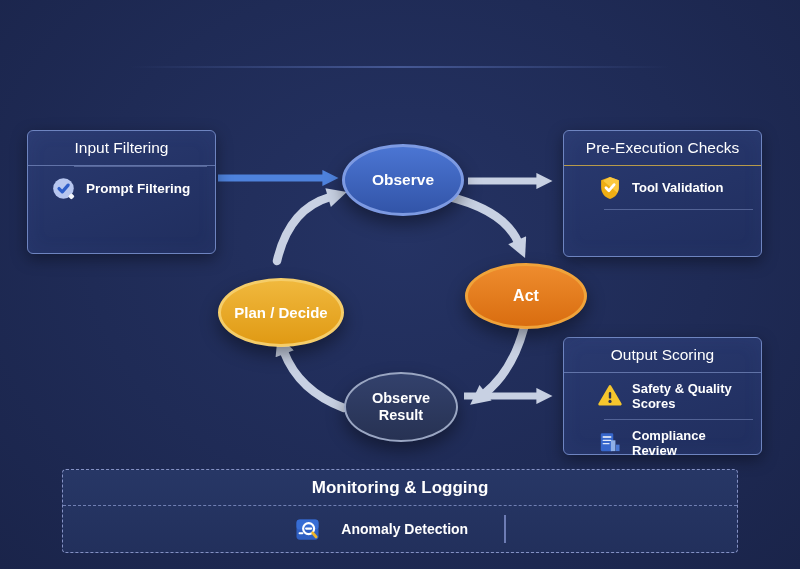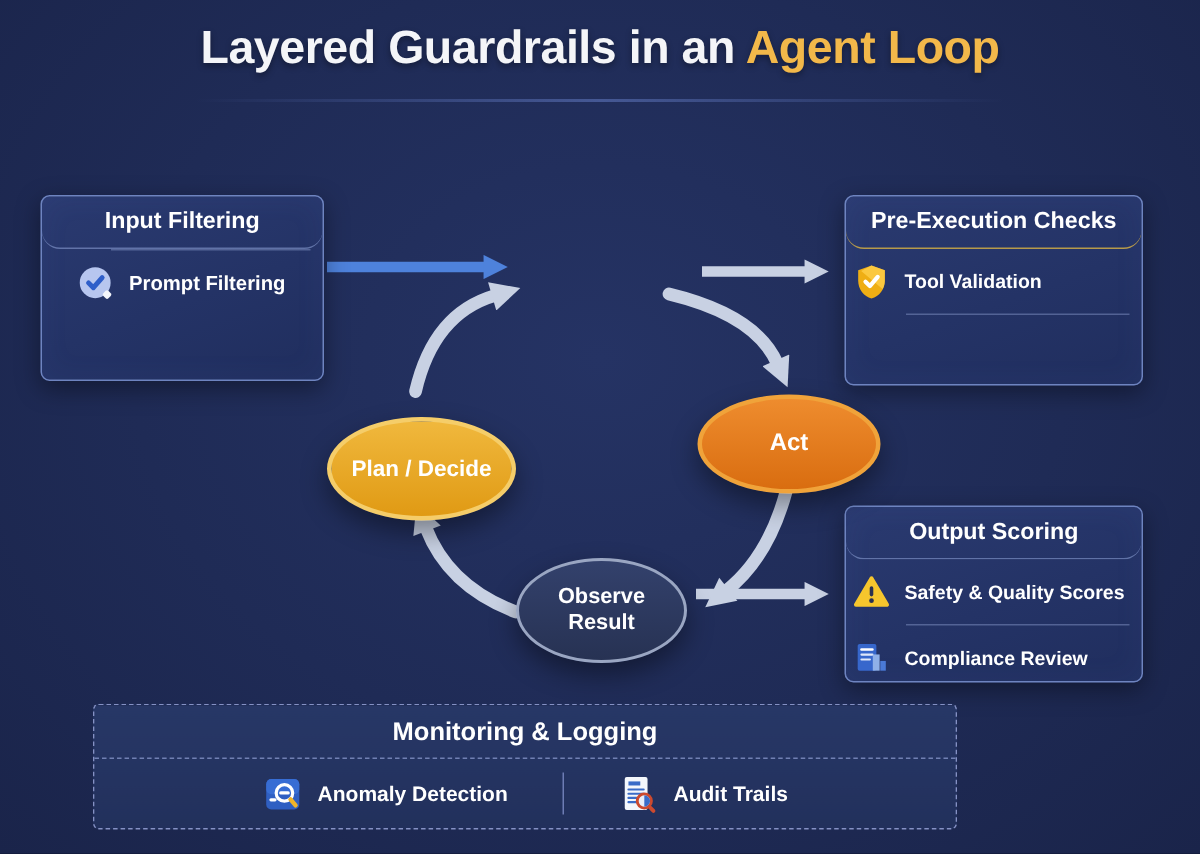--- a/index.html
+++ b/index.html
@@ -15,60 +15,56 @@
   .title .hl{color:#f2b84a;}
   .title-divider{position:absolute;top:66px;left:130px;width:540px;height:2px;
     background:linear-gradient(90deg,rgba(100,125,200,0),rgba(105,130,205,.5),rgba(100,125,200,0));}
   
   .arrows{position:absolute;left:0;top:0;z-index:1;pointer-events:none;}
   
   .panel{position:absolute;z-index:2;color:#fff;border:1.5px solid #6e84c0;border-radius:6px;
     background:linear-gradient(160deg,#2a3a70 0%,#243366 55%,#202e5e 100%);
     box-shadow:0 5px 16px rgba(0,0,0,.38), inset 0 0 20px rgba(100,130,210,.07);}
   .panel-header{height:34px;display:flex;align-items:center;justify-content:center;
-    font-size:15.5px;font-weight:700;border-bottom:1.5px solid rgba(145,165,218,.55);border-radius:12px;}
+    font-size:15.5px;font-weight:400;border-bottom:1.5px solid rgba(145,165,218,.55);}
   .panel.gold-rule .panel-header{border-bottom-color:#b79a4a;}
   .panel-item{display:flex;align-items:center;gap:9px;padding:8px 8px 8px 22px;
     font-size:13.5px;font-weight:700;}
-  .panel.tight .panel-item{padding-left:3px;font-size:13px;}
+  .panel.tight .panel-item{padding-left:32px;font-size:13px;}
   .item-divider{height:1px;background:rgba(150,168,218,.42);margin:0 8px 0 46px;}
   .panel.tight .item-divider{margin-left:40px;}
   .ic{width:27px;height:27px;flex:none;display:flex;align-items:center;justify-content:center;}
   
   .node{position:absolute;z-index:3;border-radius:50%;display:flex;align-items:center;
     justify-content:center;text-align:center;color:#fff;font-weight:700;
     box-shadow:0 8px 18px rgba(0,0,0,.4);}
   .node-observe{left:342px;top:144px;width:116px;height:66px;font-size:15.5px;
     background:linear-gradient(180deg,#4b75d3,#3254a8);border:3px solid #7d9ae2;}
   .node-act{left:465px;top:263px;width:116px;height:60px;font-size:16px;
     background:linear-gradient(180deg,#ee8c2e,#d96d10);border:3px solid #f0a33a;}
   .node-plan{left:218px;top:278px;width:120px;height:63px;font-size:15px;
     background:linear-gradient(180deg,#f0b83d,#e09a14);border:3px solid #f5cd69;}
   .node-result{left:344px;top:372px;width:110px;height:66px;font-size:14.5px;line-height:1.15;
     background:linear-gradient(180deg,#33416c,#273253);border:2.5px solid #9aa6c2;}
   .node-result .wrap{width:84px;}
   
-  .monitor{position:absolute;left:62px;top:469px;width:576px;height:84px;z-index:2;
+  .monitor{position:absolute;left:62px;top:469px;width:676px;height:84px;z-index:2;
     border:1.2px dashed #8591c4;border-radius:4px;color:#fff;
     background:linear-gradient(180deg,#273766,#22305c);box-sizing:border-box;}
   .mon-header{height:35px;display:flex;align-items:center;justify-content:center;
     font-size:17px;font-weight:700;border-bottom:1.2px dashed rgba(133,148,200,.8);}
   .mon-items{height:46px;display:flex;align-items:center;justify-content:center;gap:36px;}
-  .mon-item{display:flex;align-items:center;gap:10px;font-size:14px;font-weight:700;}
+  .mon-item{display:flex;align-items:center;gap:20px;font-size:14px;font-weight:700;}
   .mon-divider{width:1.5px;height:28px;background:#6d7cb4;}
 </style>
 </head>
 <body>
 
 <div class="stage">
 
-  <div class="title">
-    <span>Layered Guardrails in an</span>
-    <span class="hl">Agent Loop</span>
-  </div>
   <div class="title-divider"></div>
 
   <svg class="arrows" width="800" height="569" viewBox="0 0 800 569">
     <defs>
       <marker id="ah-gray" viewBox="0 0 10 10" refX="1" refY="5" markerWidth="2.7" markerHeight="2.3" orient="auto" markerUnits="strokeWidth">
         <path d="M0,0 L10,5 L0,10 Z" fill="#c8d1e3"></path>
       </marker>
       <marker id="ah-blue" viewBox="0 0 10 10" refX="1" refY="5" markerWidth="2.7" markerHeight="2.3" orient="auto" markerUnits="strokeWidth">
         <path d="M0,0 L10,5 L0,10 Z" fill="#4e82dc"></path>
       </marker>
@@ -135,20 +131,23 @@
           <line x1="5.8" y1="9.6" x2="12.6" y2="9.6" stroke="#dfe8fa" stroke-width="1.3" stroke-linecap="round"></line>
           <line x1="5.8" y1="12.6" x2="11" y2="12.6" stroke="#dfe8fa" stroke-width="1.3" stroke-linecap="round"></line>
           <rect x="12.8" y="9.5" width="4.2" height="10" fill="#8fb0e8"></rect>
           <rect x="17.4" y="13.5" width="3.4" height="6" fill="#4a79d6"></rect>
         </svg>
       </span>
       <span>Compliance Review</span>
     </div>
   </div>
 
+  <div class="node node-observe">
+    <span>Observe</span>
+  </div>
   <div class="node node-act">
     <span>Act</span>
   </div>
   <div class="node node-plan">
     <span>Plan / Decide</span>
   </div>
   <div class="node node-result">
     <span class="wrap">Observe Result</span>
   </div>
 
@@ -162,32 +161,16 @@
             <rect x="2.2" y="3" width="19.6" height="9" rx="3" fill="#3a70d8" opacity="0.8"></rect>
             <circle cx="13" cy="11.2" r="4.9" fill="none" stroke="#fff" stroke-width="1.9"></circle>
             <line x1="10.8" y1="11.2" x2="15.2" y2="11.2" stroke="#fff" stroke-width="1.9" stroke-linecap="round"></line>
             <line x1="5" y1="15.3" x2="7.4" y2="15.3" stroke="#fff" stroke-width="1.9" stroke-linecap="round"></line>
             <line x1="16.6" y1="15" x2="19.6" y2="18.6" stroke="#f0b429" stroke-width="2.6" stroke-linecap="round"></line>
           </svg>
         </span>
         <span>Anomaly Detection</span>
       </div>
       <div class="mon-divider"></div>
-      <div class="mon-item">
-        <span class="ic">
-          <svg width="29" height="29" viewBox="0 0 24 24">
-            <rect x="4" y="1.8" width="13.5" height="19.5" rx="1.2" fill="#f4f7fc"></rect>
-            <rect x="6.2" y="4.4" width="7" height="2.4" fill="#3a6cc8"></rect>
-            <line x1="6.2" y1="9.2" x2="15.2" y2="9.2" stroke="#3a6cc8" stroke-width="1.3" stroke-linecap="round"></line>
-            <line x1="6.2" y1="11.7" x2="15.2" y2="11.7" stroke="#3a6cc8" stroke-width="1.3" stroke-linecap="round"></line>
-            <line x1="6.2" y1="14.2" x2="15.2" y2="14.2" stroke="#3a6cc8" stroke-width="1.3" stroke-linecap="round"></line>
-            <line x1="6.2" y1="16.7" x2="12" y2="16.7" stroke="#3a6cc8" stroke-width="1.3" stroke-linecap="round"></line>
-            <circle cx="15.6" cy="16" r="4.2" fill="#e9eff9" stroke="#cc4a2f" stroke-width="1.7"></circle>
-            <path d="M15.6 12.6 A3.4 3.4 0 0 1 15.6 19.4 Z" fill="#3a6cc8"></path>
-            <line x1="18.6" y1="19.4" x2="21" y2="21.9" stroke="#cc4a2f" stroke-width="2.3" stroke-linecap="round"></line>
-          </svg>
-        </span>
-        <span>Audit Trails</span>
-      </div>
     </div>
   </div>
 
 </div>
 
 </body></html>

